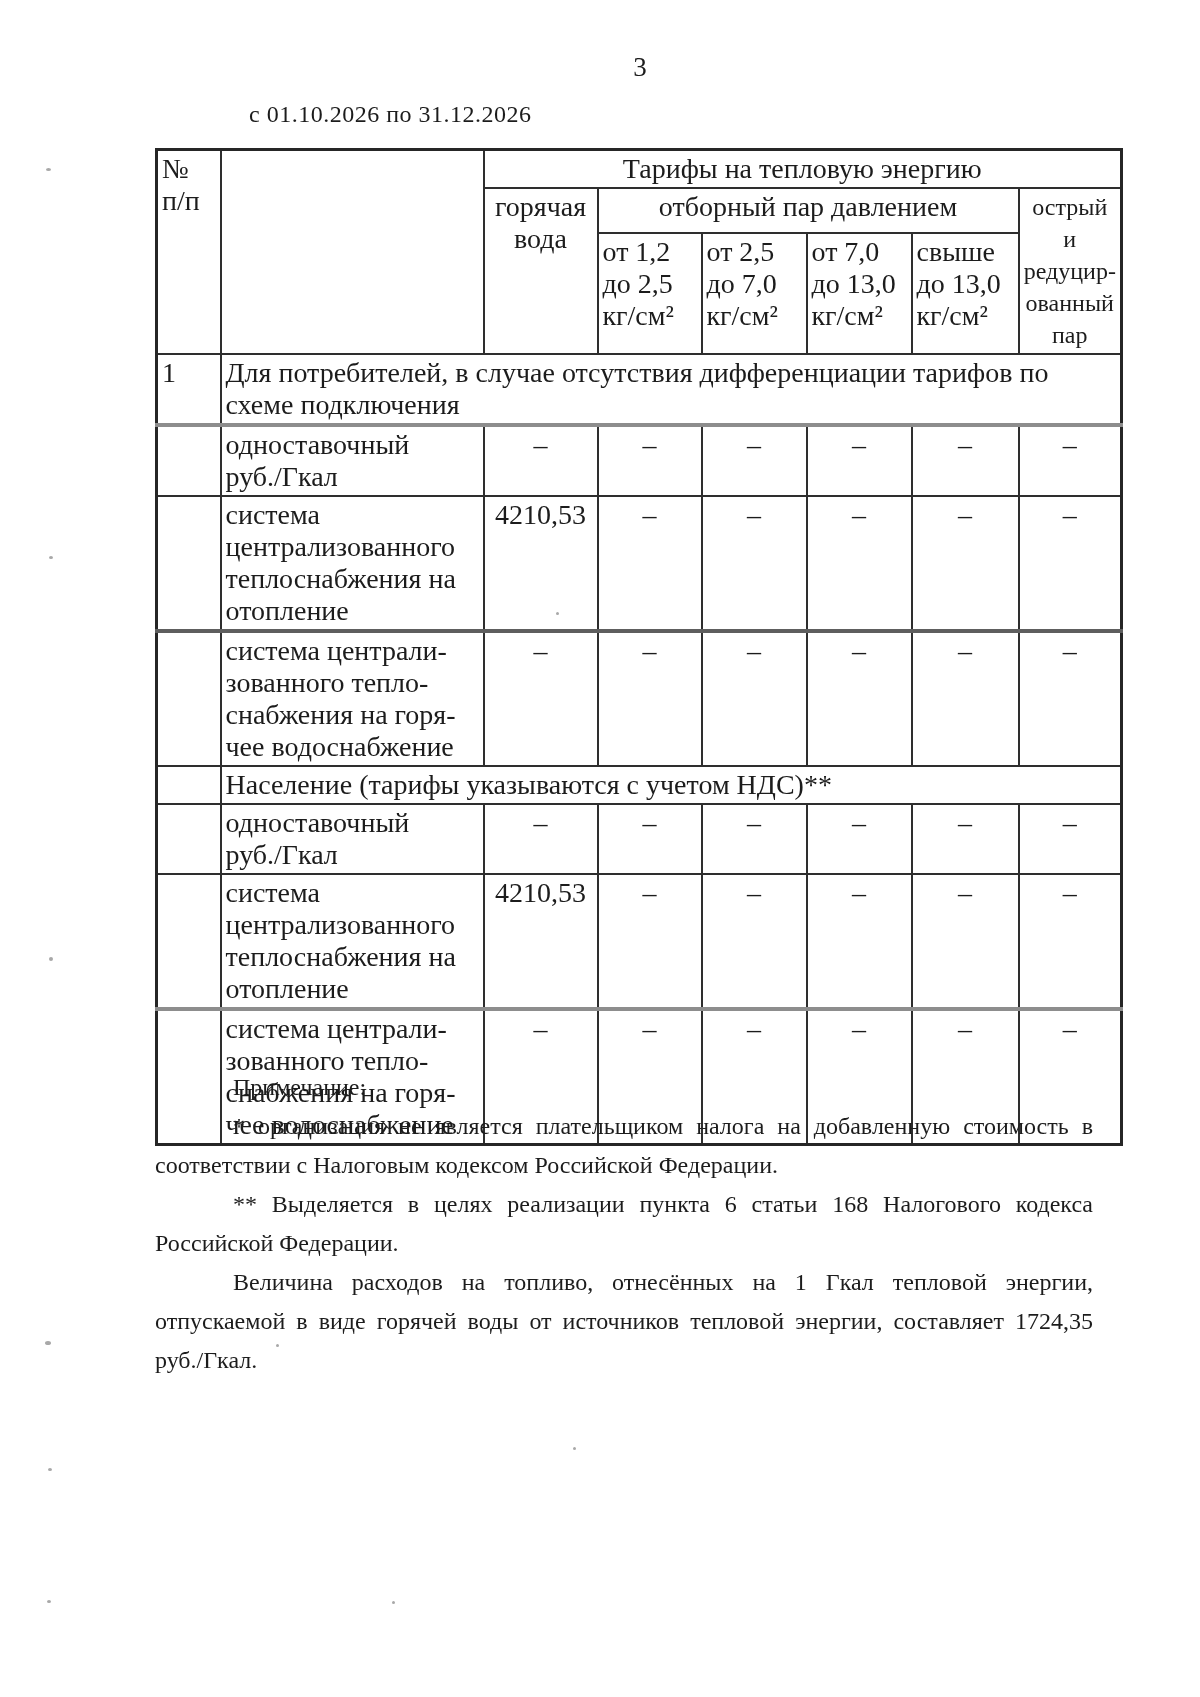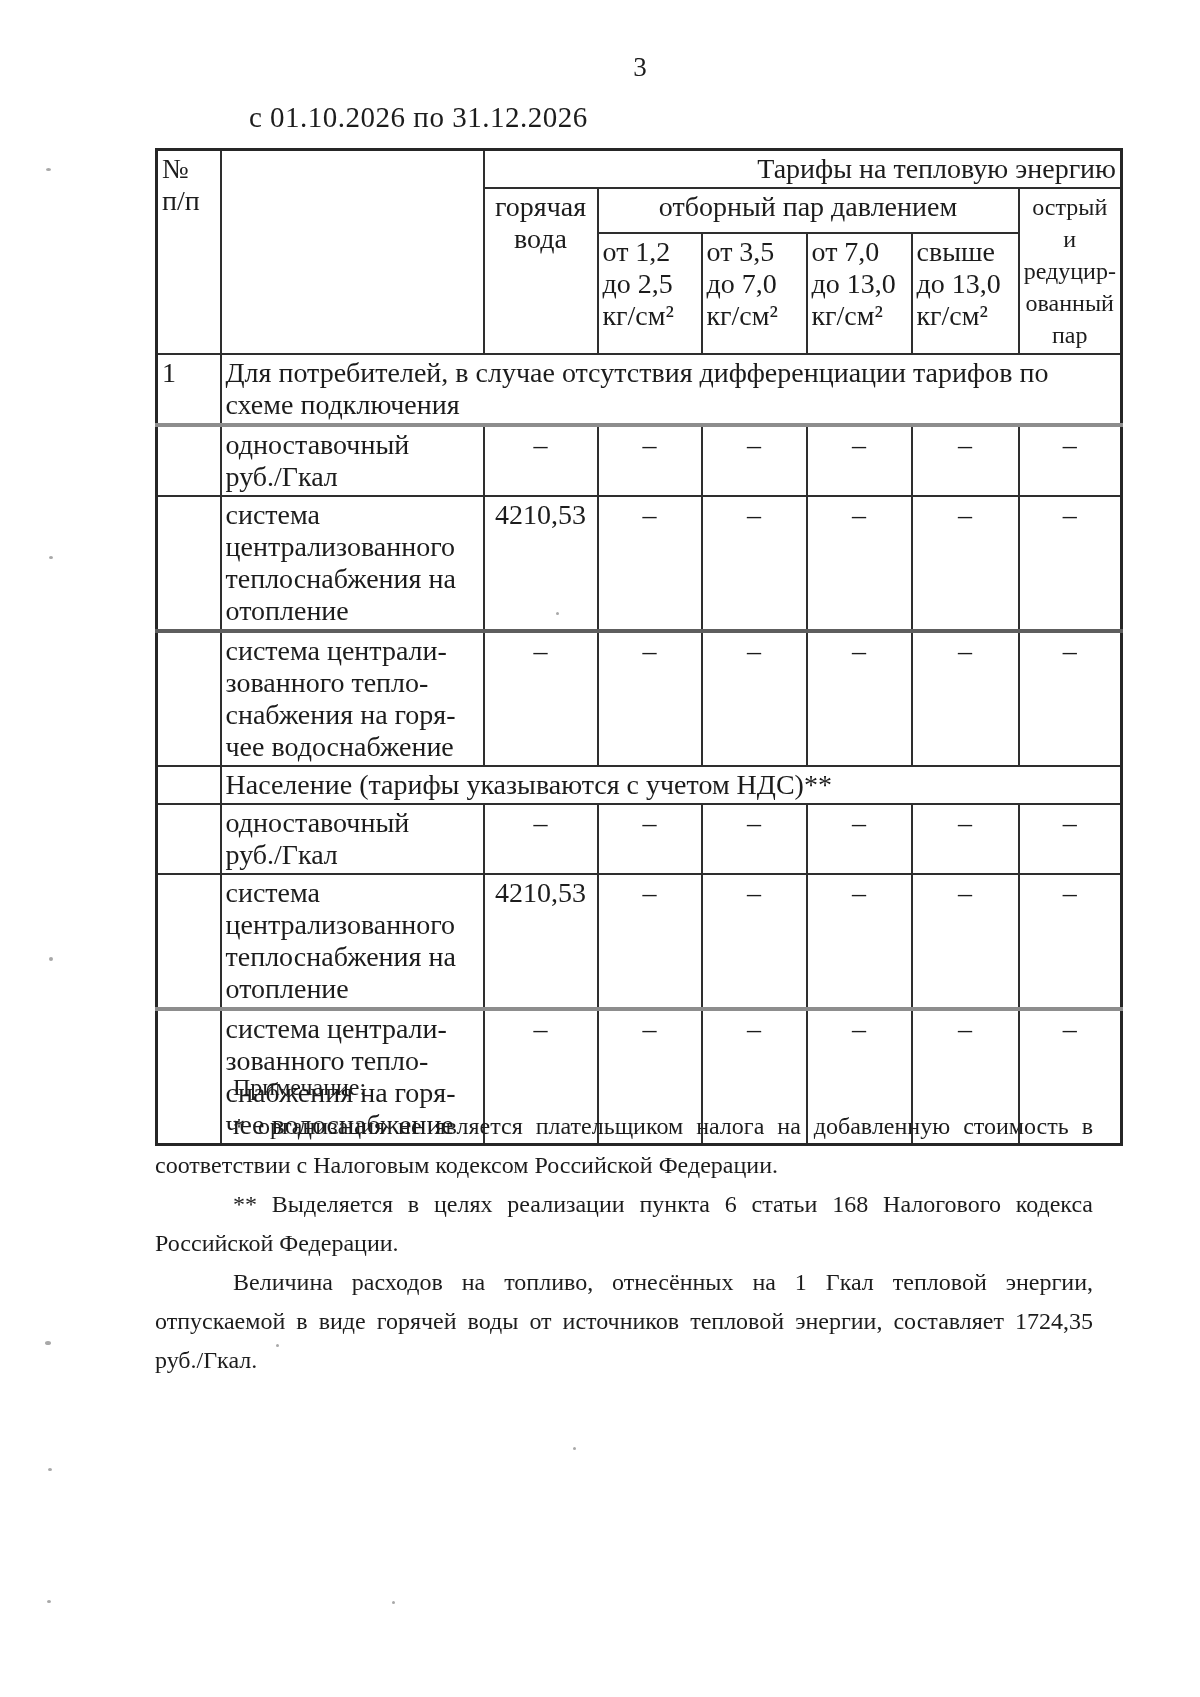--- a/index.html
+++ b/index.html
@@ -17,21 +17,21 @@
   .page-number {
     position: absolute;
     top: 52px; left: 0; right: 0;
     padding-left: 80px;
     text-align: center;
     font-size: 27px;
   }
   .period {
     position: absolute;
     top: 101px; left: 249px;
-    font-size: 29px;
+    font-size: 24px;
     letter-spacing: 0.5px;
   }
 
   table.tariff-table {
     position: absolute;
     top: 148px; left: 155px;
     width: 965px;
     border-collapse: collapse;
     table-layout: fixed;
     font-size: 28px;
@@ -54,21 +54,21 @@
   tr.r5 { height: 30px; }
   tr.r6 { height: 66px; }
   tr.r7 { height: 116px; }
   tr.r8 { height: 132px; }
 
   tr.r2 td { border-top: 4px solid #8d8d8d; }
   tr.r4 td { border-top: 4px solid #5e5e5e; }
   tr.r8 td { border-top: 4px solid #8d8d8d; }
 
   .c-num { padding-left: 10px; }
-  .c-title { text-align: right; line-height: 30px; padding: 0; }
+  .c-title { text-align: center; line-height: 30px; padding: 0; }
   .c-hw { text-align: center; line-height: 38px; border-radius: 10px; }
   .c-steam { text-align: center; line-height: 31px; padding: 1px 0; border-radius: 17px; }
   .c-sharp { text-align: center; font-size: 24px; line-height: 26px; padding-top: 4px; }
   .c-press { text-align: left; line-height: 31px; padding: 1px 0; }
 
   .cell-span { padding-left: 7px; line-height: 35px; }
   .cell-label { padding-left: 7px; line-height: 33px; }
   .cell-dash { text-align: center; padding-top: 4px; }
   .cell-value { text-align: center; padding-top: 38px; }
 
@@ -121,21 +121,21 @@
         <td class="c-steam" colspan="4">отборный пар давлением</td>
         <td class="c-sharp pre" rowspan="2">острый и
 редуцир-
 ованный
 пар</td>
       </tr>
       <tr class="hdrC">
         <td class="c-press pre">от 1,2
 до 2,5
 кг/см²</td>
-        <td class="c-press pre">от 3,5
+        <td class="c-press pre">от 2,5
 до 7,0
 кг/см²</td>
         <td class="c-press pre">от 7,0
 до 13,0
 кг/см²</td>
         <td class="c-press pre">свыше
 до 13,0
 кг/см²</td>
       </tr>
 

